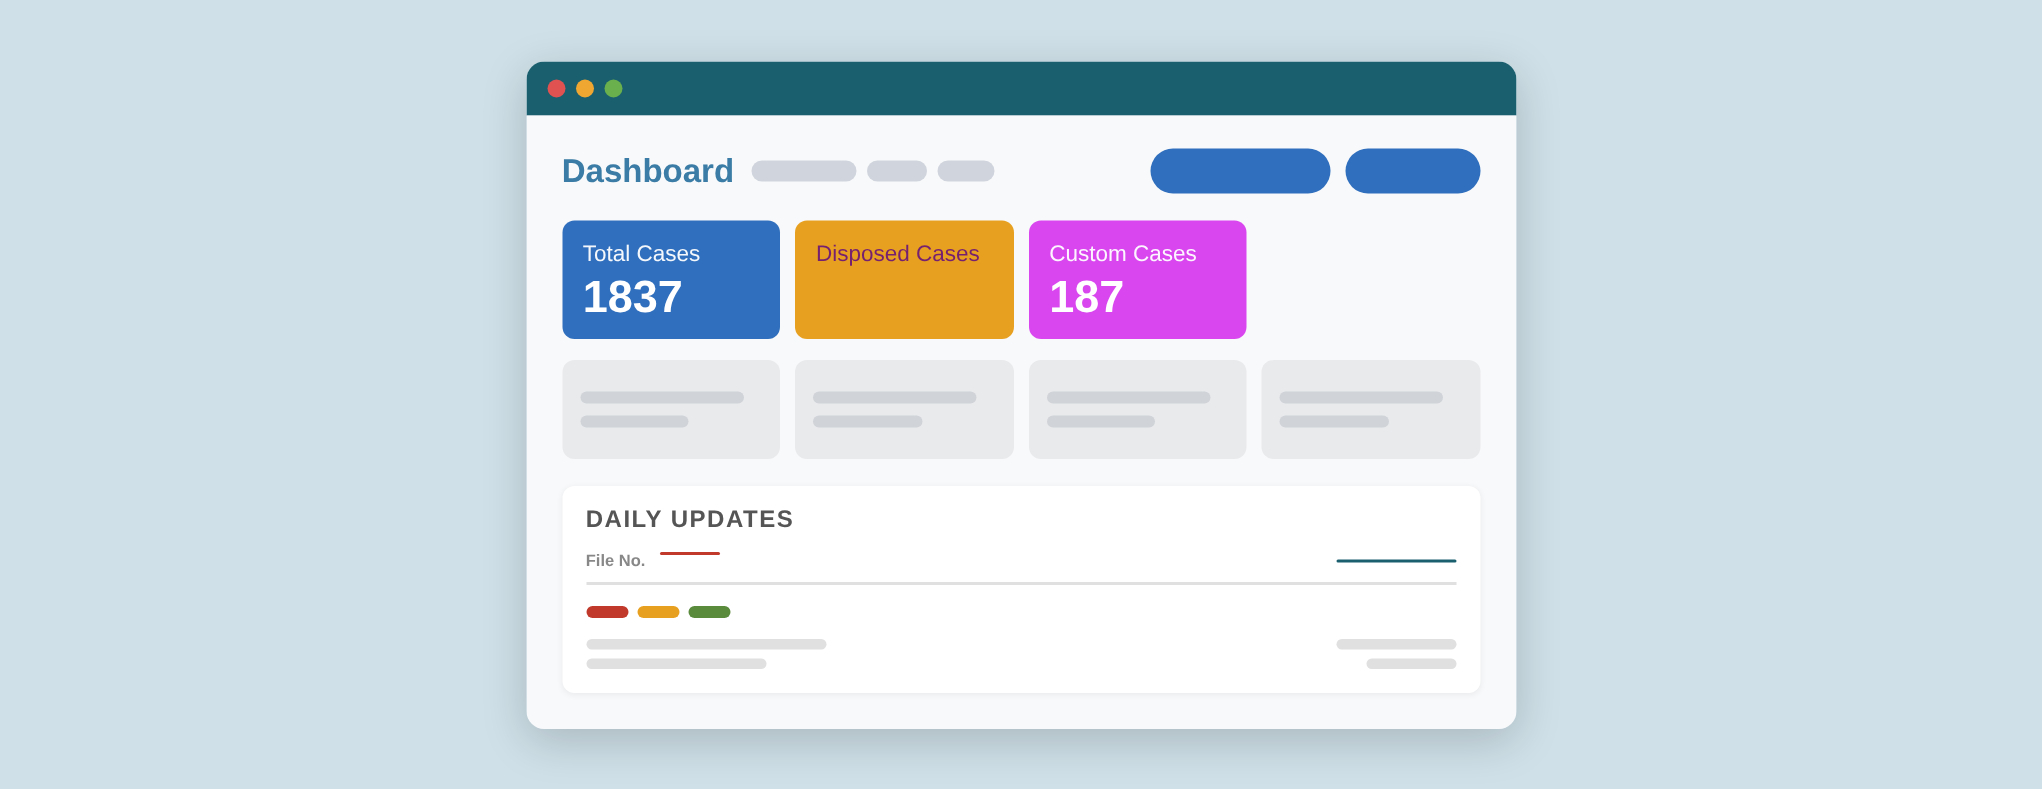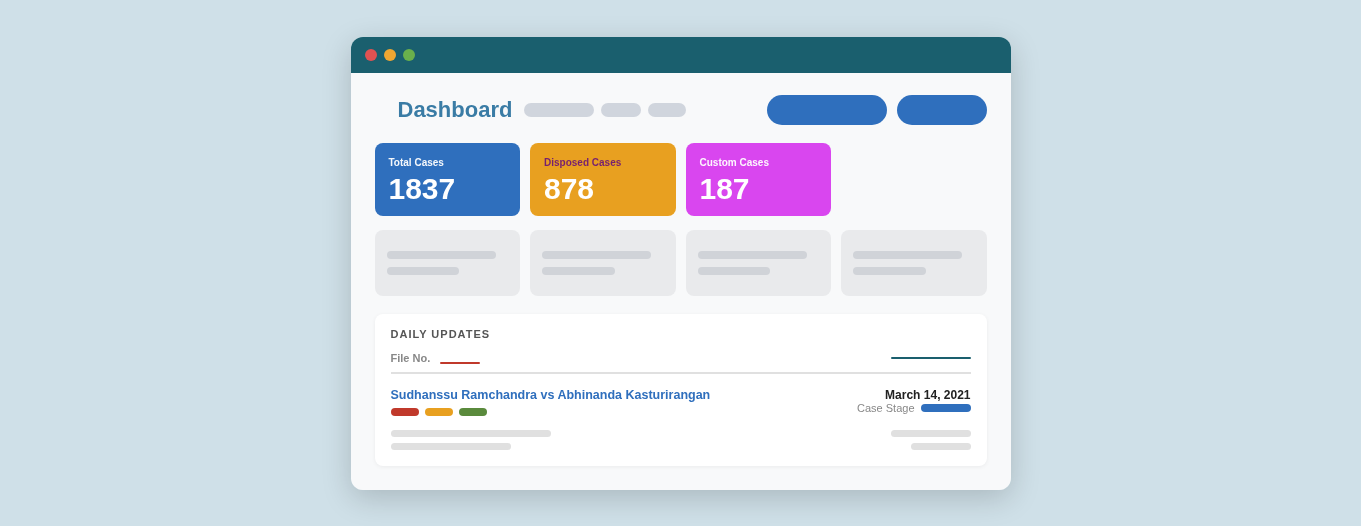--- a/index.html
+++ b/index.html
@@ -38,21 +38,20 @@
       background: #f8f9fa;
       padding: 22px 24px 24px 24px;
     }
 
     
     .header {
       display: flex;
       align-items: center;
       justify-content: space-between;
       margin-bottom: 18px;
-      margin-left: 23px;
     }
     .header-left {
       display: flex;
       align-items: center;
       gap: 12px;
     }
     .page-title {
       font-size: 22px;
       font-weight: 700;
       color: #3a7ca5;
@@ -95,22 +94,22 @@
       border-radius: 8px;
       padding: 14px 14px 12px 14px;
       color: white;
     }
     .stat-card-blue { background: #2f6fbd; }
     .stat-card-red { background: #9b2335; }
     .stat-card-orange { background: #e8a020; }
     .stat-card-green { background: #d946ef; }
 
     .stat-label {
-      font-size: 10px;
-      font-weight: 700;
+      font-size: 15px;
+      font-weight: 400;
       margin-bottom: 6px;
       opacity: 0.95;
     }
     .stat-value {
       font-size: 30px;
       font-weight: 700;
       line-height: 1;
     }
     .stat-card-orange .stat-label { color: #701a75; }
     .stat-card-orange .stat-value { color: white; }
@@ -141,40 +140,40 @@
     .placeholder-bar-half { width: 60%; }
 
     
     .daily-updates-section {
       background: white;
       border-radius: 8px;
       padding: 14px 16px 16px 16px;
       box-shadow: 0 1px 4px rgba(0,0,0,0.06);
     }
     .section-title {
-      font-size: 11px;
+      font-size: 16px;
       font-weight: 700;
       letter-spacing: 1px;
       color: #555;
       margin-bottom: 12px;
       text-transform: uppercase;
     }
 
     
     .table-header-row {
       display: flex;
       align-items: center;
       justify-content: space-between;
       padding-bottom: 8px;
       border-bottom: 2px solid #e0e0e0;
       margin-bottom: 8px;
     }
     .table-header-left {
       display: flex;
-      align-items: flex-end;
+      align-items: flex-start;
       gap: 10px;
     }
     .table-col-label {
       font-size: 11px;
       color: #888;
       font-weight: 600;
     }
     .table-col-line {
       height: 2px;
       width: 40px;
@@ -283,21 +282,20 @@
       </div>
     </div>
 
     <div class="stats-grid">
       <div class="stat-card stat-card-blue">
         <div class="stat-label">Total Cases</div>
         <div class="stat-value">1837</div>
       </div>
       <div class="stat-card stat-card-orange">
         <div class="stat-label">Disposed Cases</div>
-        <div class="stat-value">878</div>
       </div>
       <div class="stat-card stat-card-green">
         <div class="stat-label">Custom Cases</div>
         <div class="stat-value">187</div>
       </div>
     </div>
 
     <div class="placeholder-grid">
       <div class="placeholder-card">
         <div class="placeholder-bar placeholder-bar-full"></div>
@@ -323,34 +321,26 @@
       <div class="table-header-row">
         <div class="table-header-left">
           <span class="table-col-label">File No.</span>
           <div class="table-col-line"></div>
         </div>
         <div class="table-header-right"></div>
       </div>
 
       <div class="table-data-row">
         <div class="case-left">
-          <div class="case-name">Sudhanssu Ramchandra vs Abhinanda Kasturirangan</div>
           <div class="color-dots">
             <div class="color-dot-bar dot-bar-red"></div>
             <div class="color-dot-bar dot-bar-orange"></div>
             <div class="color-dot-bar dot-bar-green"></div>
           </div>
         </div>
-        <div class="case-right">
-          <div class="case-date">March 14, 2021</div>
-          <div class="case-stage-row">
-            <span class="case-stage-label">Case Stage</span>
-            <div class="case-stage-bar"></div>
-          </div>
-        </div>
       </div>
 
       <div class="bottom-placeholders">
         <div class="bottom-ph-row">
           <div class="bottom-ph-bar" style="width: 160px;"></div>
           <div class="bottom-ph-bar" style="width: 80px;"></div>
         </div>
         <div class="bottom-ph-row">
           <div class="bottom-ph-bar" style="width: 120px;"></div>
           <div class="bottom-ph-bar" style="width: 60px;"></div>

